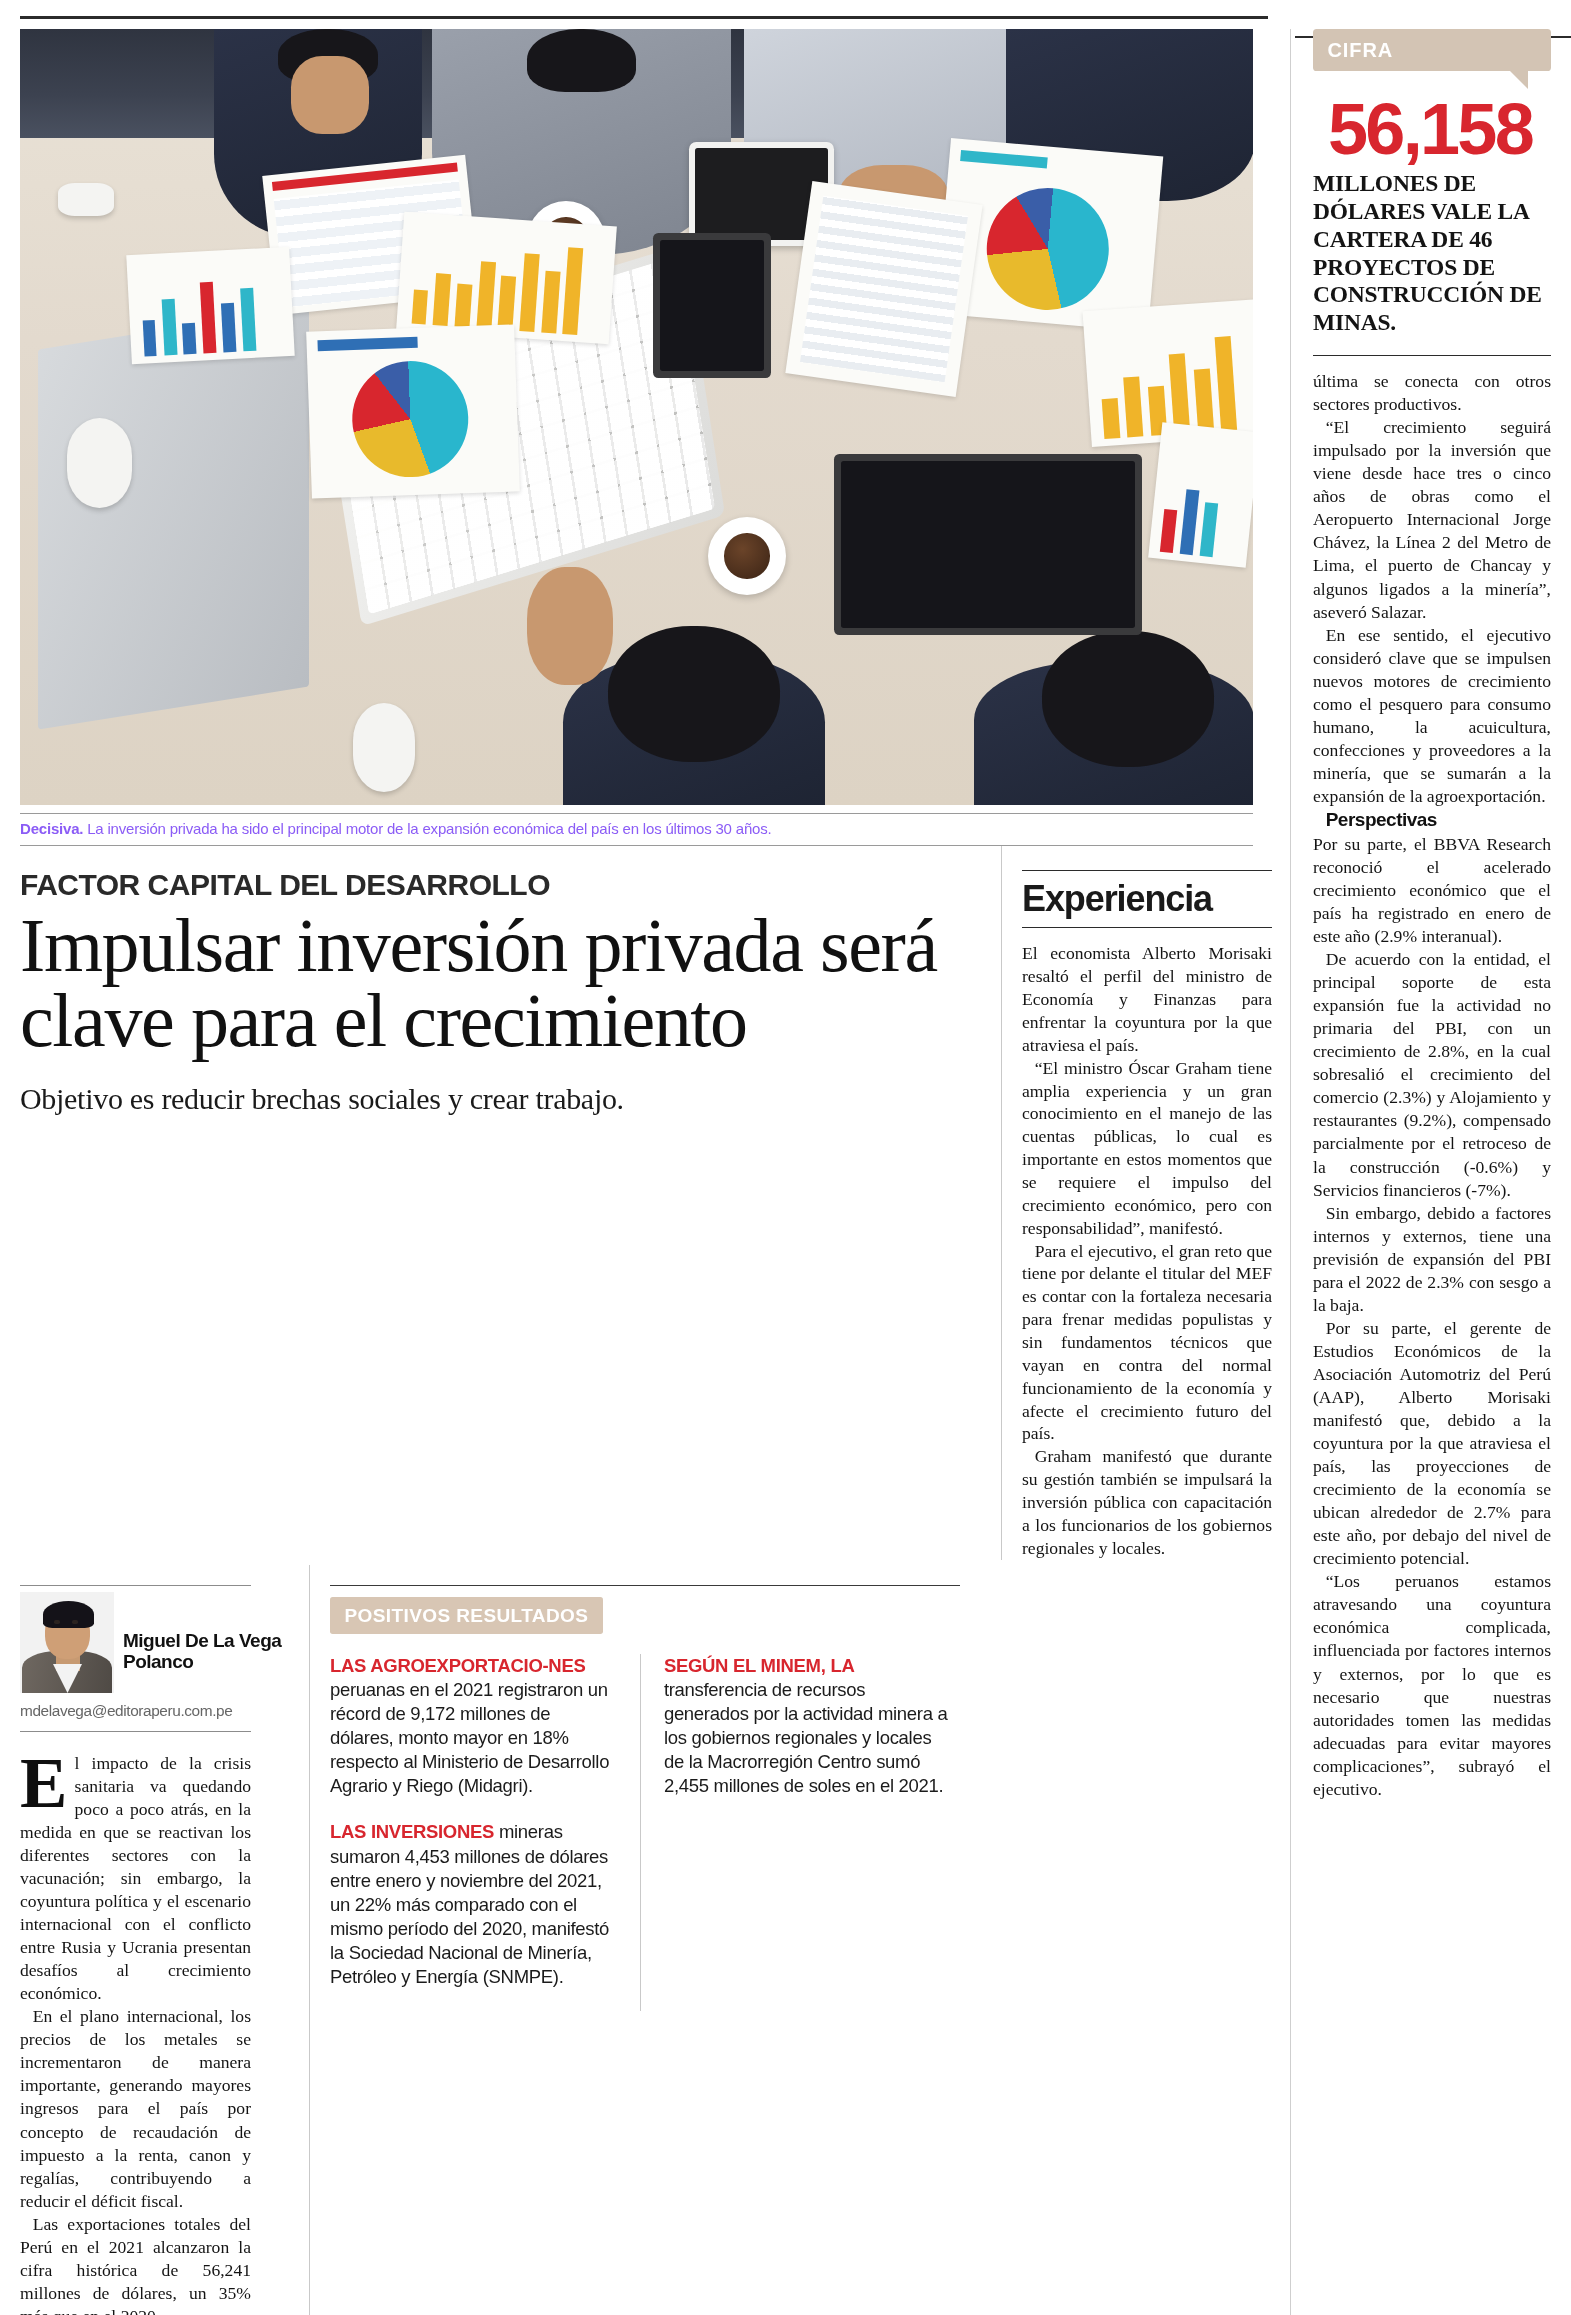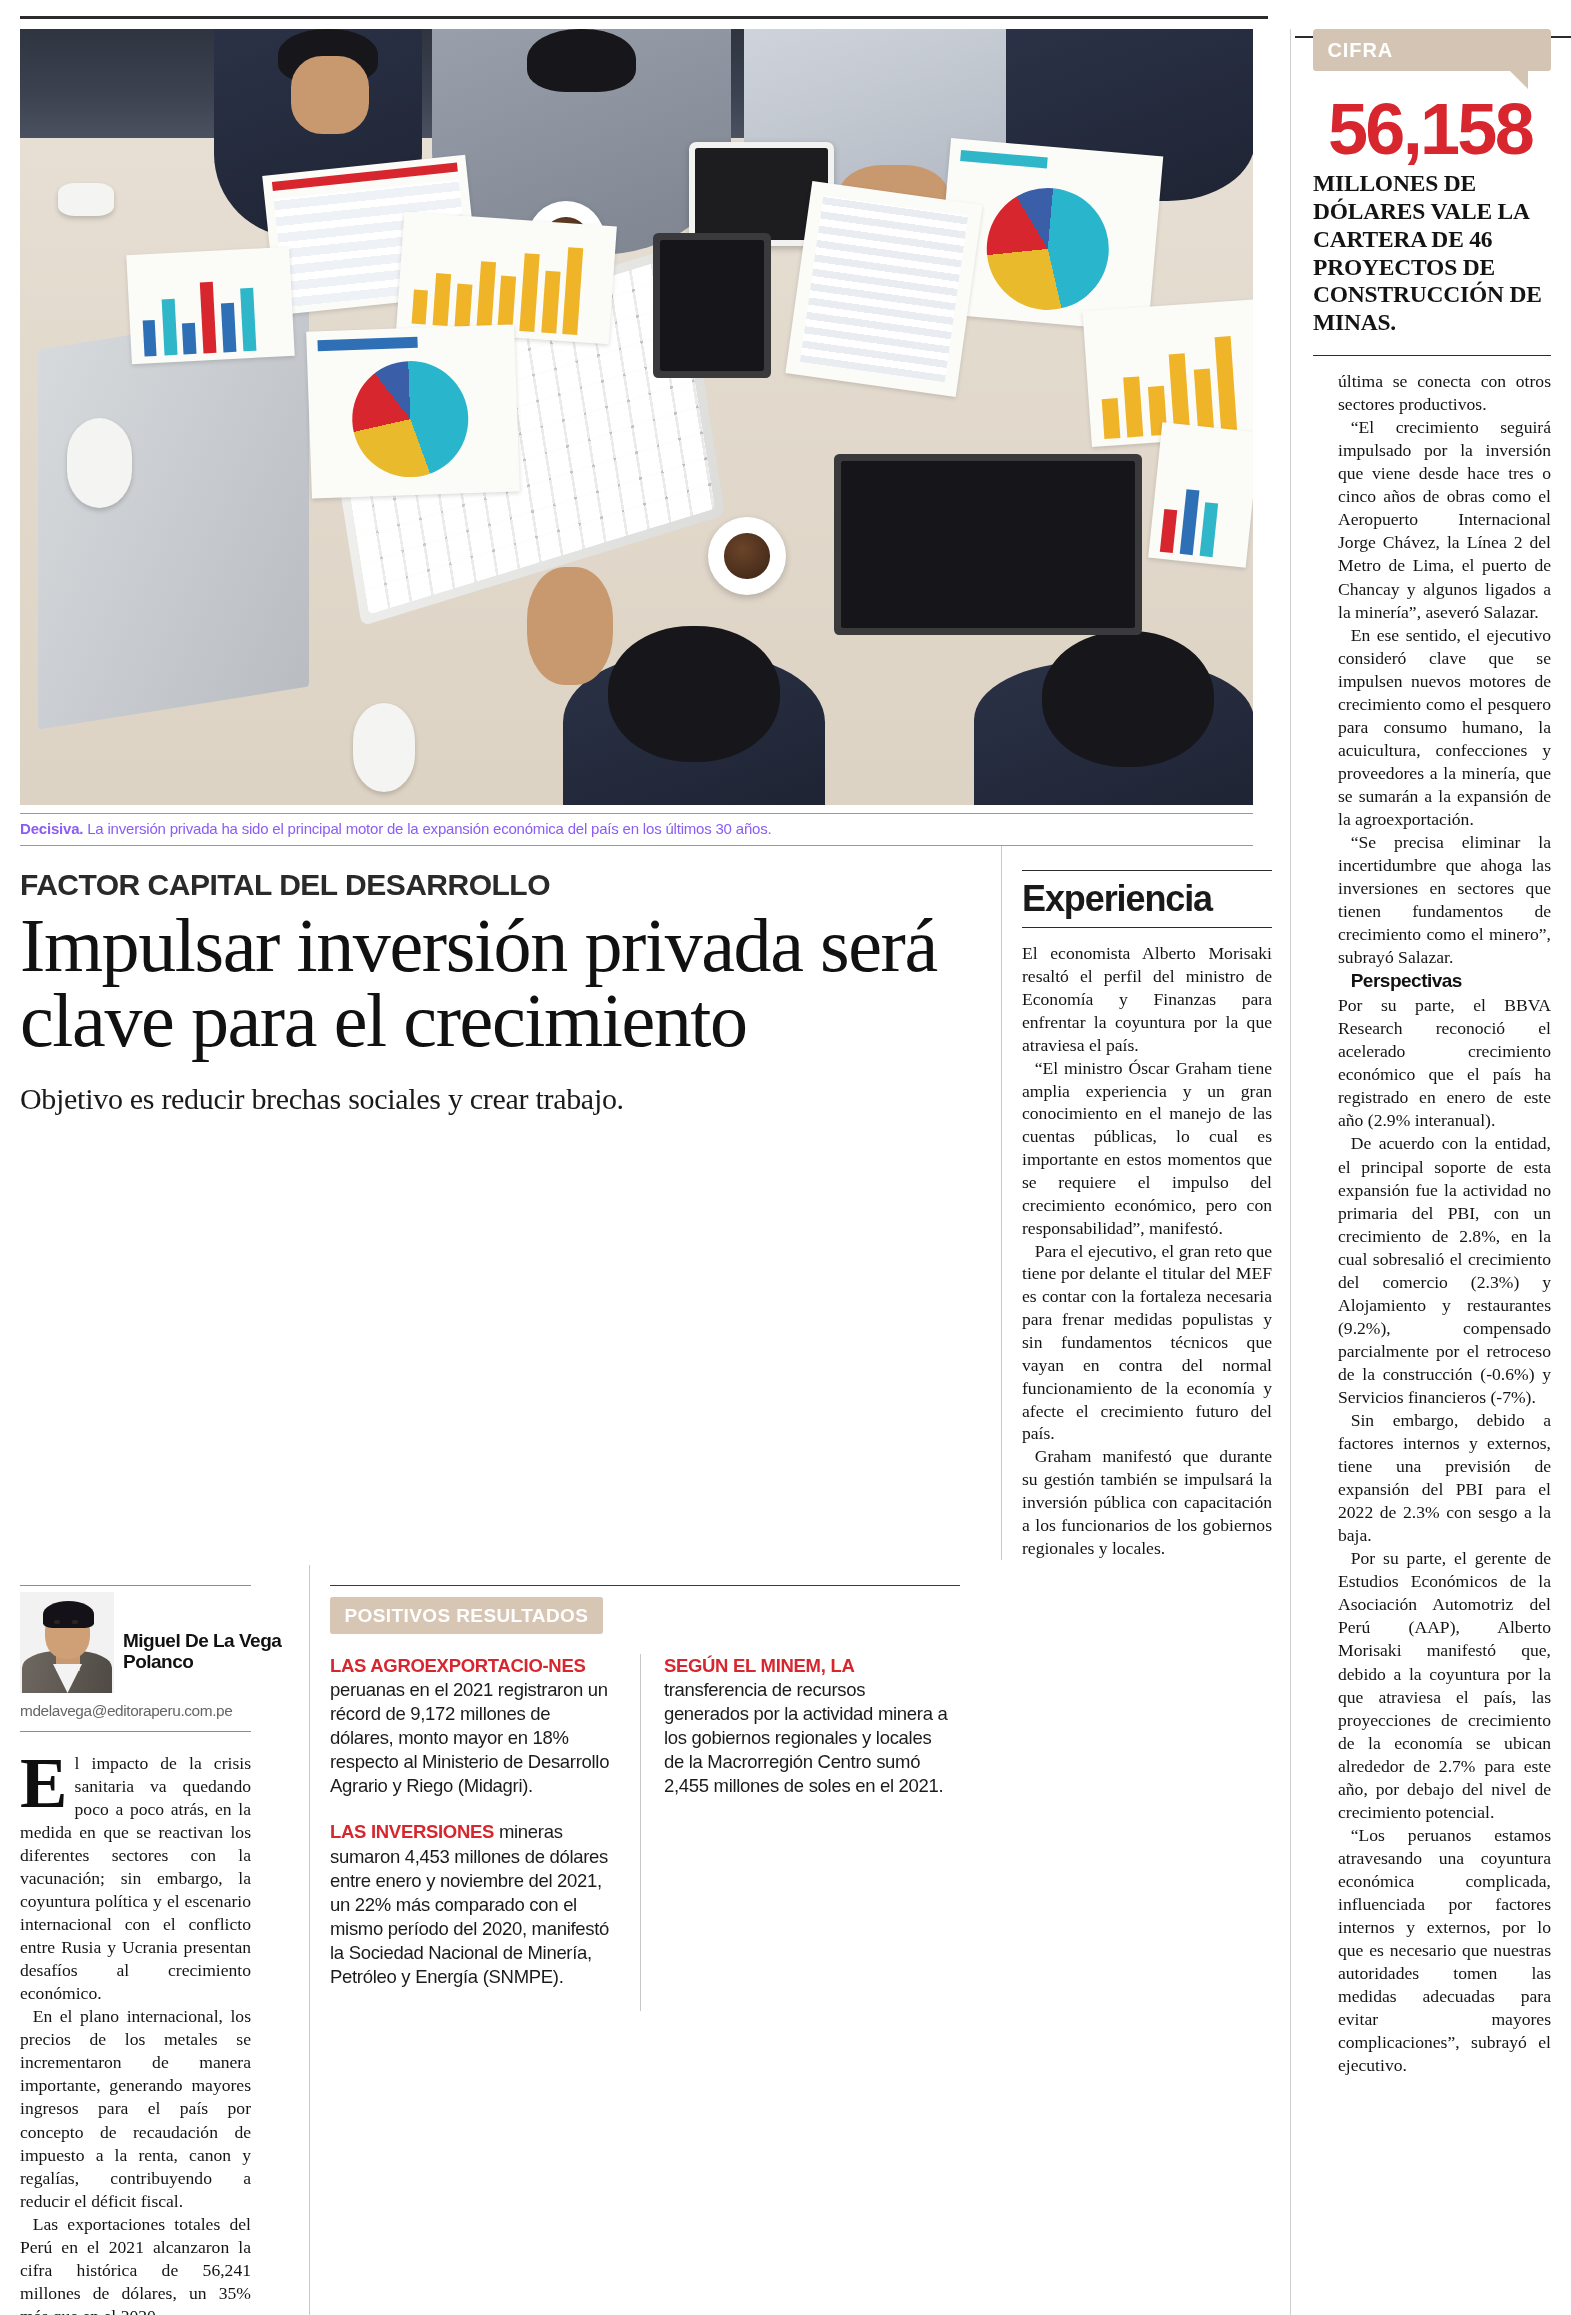--- a/index.html
+++ b/index.html
@@ -192,21 +192,21 @@
     font-size:72px; color:#d8262e; letter-spacing:-2.7px; line-height:1;
     margin-top:22px;
     margin-left:15px;
   }
   .cifra-desc {
     font-family:"Liberation Serif", serif; font-weight:bold; font-size:23.5px;
     line-height:1.18; letter-spacing:-0.2px; color:#141414; margin-top:5.4px;
   }
   .rail-rule { width:100%; height:0.9px; background:#2b2b2b; margin:18px 0 14.5px 0; }
   .rail-body { font-family:"Liberation Serif", serif; font-size:17.6px; line-height:1.31;
-    text-align:justify; color:#141414;margin-left:25px; }
+    text-align:justify; color:#141414; }
   .rail-body p { margin:0; text-indent:12.7px; }
   .rail-body p.first { text-indent:0; }
   .rail-h { font-family:"Liberation Sans", sans-serif; font-weight:bold; font-size:19px;
     letter-spacing:-0.5px; color:#111; margin:12.7px 0 2.7px 0; text-indent:0; }
 </style>
 </head>
 <body>
 
 <div class="page">
 
@@ -388,21 +388,20 @@
 
     <div class="right-rail">
       <div class="cifra-tag">CIFRA</div>
       <div class="cifra-num">56,158</div>
       <div class="cifra-desc">MILLONES DE DÓLARES VALE LA CARTERA DE 46 PROYECTOS DE CONSTRUCCIÓN DE MINAS.</div>
       <div class="rail-rule"></div>
       <div class="rail-body">
         <p class="first">última se conecta con otros sectores productivos.</p>
         <p>“El crecimiento seguirá impulsado por la inversión que viene desde hace tres o cinco años de obras como el Aeropuerto Internacional Jorge Chávez, la Línea 2 del Metro de Lima, el puerto de Chancay y algunos ligados a la minería”, aseveró Salazar.</p>
         <p>En ese sentido, el ejecutivo consideró clave que se impulsen nuevos motores de crecimiento como el pesquero para consumo humano, la acuicultura, confecciones y proveedores a la minería, que se sumarán a la expansión de la agroexportación.</p>
-        <p>“Se precisa eliminar la incertidumbre que ahoga las inversiones en sectores que tienen fundamentos de crecimiento como el minero”, subrayó Salazar.</p>
         <p class="rail-h">Perspectivas</p>
         <p class="first">Por su parte, el BBVA Research reconoció el acelerado crecimiento económico que el país ha registrado en enero de este año (2.9% interanual).</p>
         <p>De acuerdo con la entidad, el principal soporte de esta expansión fue la actividad no primaria del PBI, con un crecimiento de 2.8%, en la cual sobresalió el crecimiento del comercio (2.3%) y Alojamiento y restaurantes (9.2%), compensado parcialmente por el retroceso de la construcción (-0.6%) y Servicios financieros (-7%).</p>
         <p>Sin embargo, debido a factores internos y externos, tiene una previsión de expansión del PBI para el 2022 de 2.3% con sesgo a la baja.</p>
         <p>Por su parte, el gerente de Estudios Económicos de la Asociación Automotriz del Perú (AAP), Alberto Morisaki manifestó que, debido a la coyuntura por la que atraviesa el país, las proyecciones de crecimiento de la economía se ubican alrededor de 2.7% para este año, por debajo del nivel de crecimiento potencial.</p>
         <p>“Los peruanos estamos atravesando una coyuntura económica complicada, influenciada por factores internos y externos, por lo que es necesario que nuestras autoridades tomen las medidas adecuadas para evitar mayores complicaciones”, subrayó el ejecutivo.</p>
       </div>
     </div>
 
   </div>

